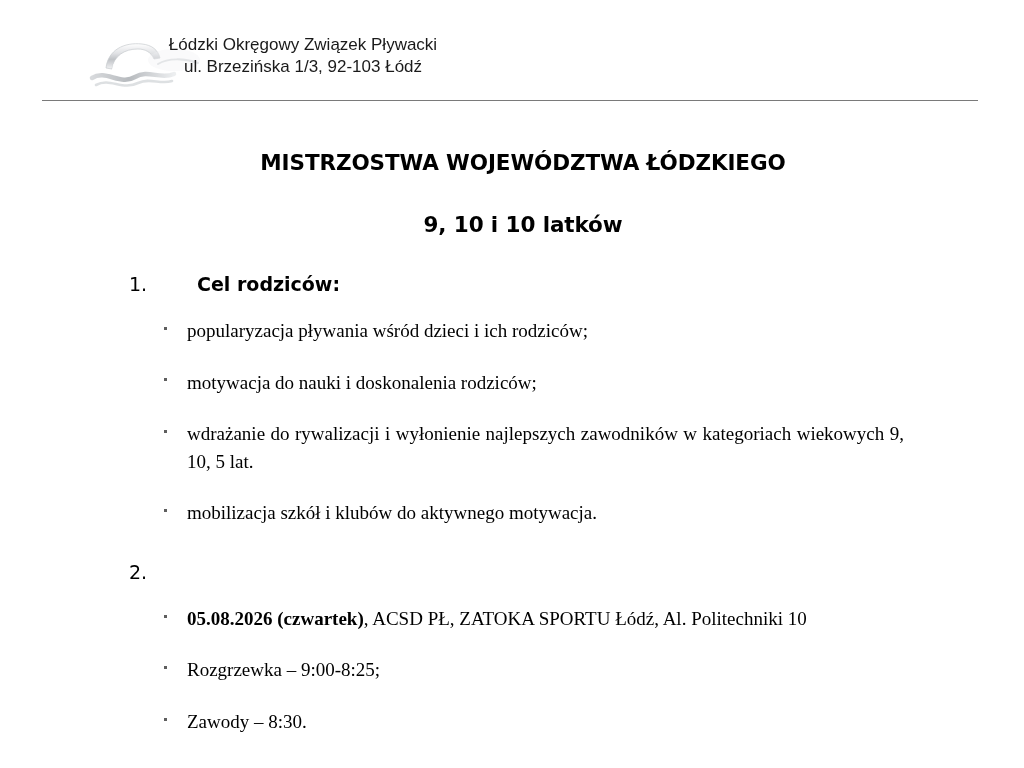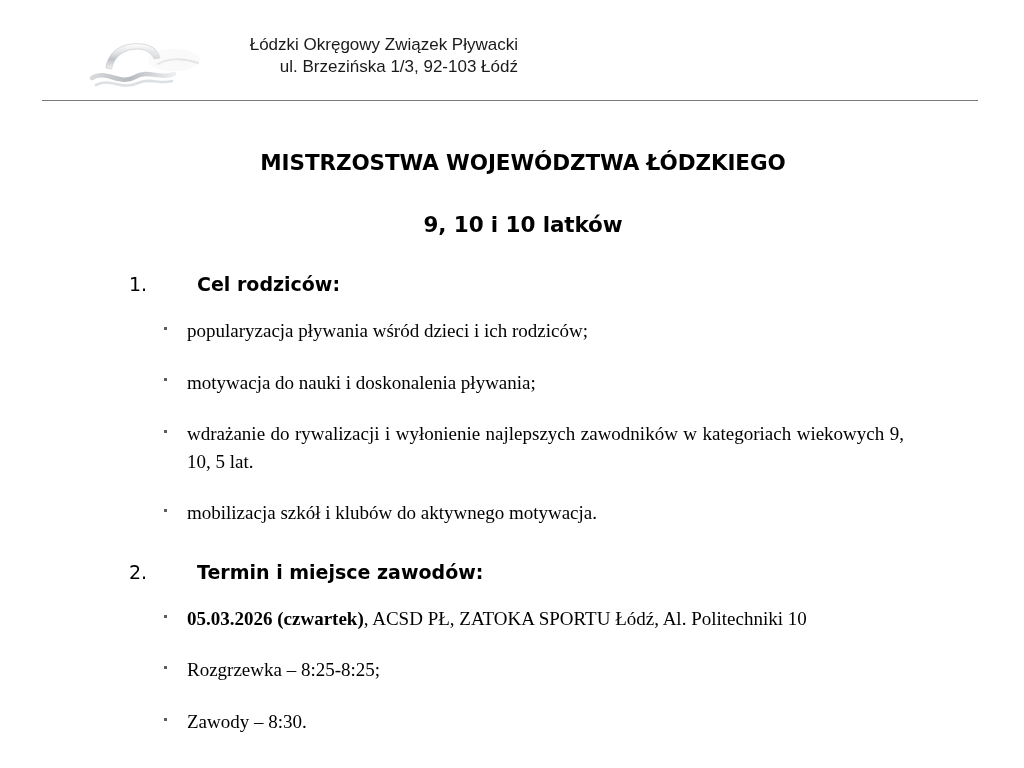--- a/index.html
+++ b/index.html
@@ -33,21 +33,21 @@
     width: 128px;
     height: 54px;
     opacity: 0.55;
     pointer-events: none;
   }
   .org-lines {
     position: absolute;
     left: 88px;
     top: 0;
     width: 430px;
-    text-align: right;
+    text-align: center;
     line-height: 1.32;
   }
   .org-name,
   .org-addr {
     font-family: "Liberation Sans", sans-serif;
     font-size: 17px;
     font-weight: 400;
     color: #1a1a1a;
     white-space: nowrap;
   }
@@ -182,45 +182,44 @@
     <span class="section-label">Cel rodziców:</span>
   </div>
 
   <ul class="bullet-list">
     <li class="bullet-item">
       <span class="dot"></span>
       <span class="text">popularyzacja pływania wśród dzieci i ich rodziców;</span>
     </li>
     <li class="bullet-item">
       <span class="dot"></span>
-      <span class="text">motywacja do nauki i doskonalenia pływania;</span>
+      <span class="text">motywacja do nauki i doskonalenia rodziców;</span>
     </li>
     <li class="bullet-item justify">
       <span class="dot"></span>
       <span class="text">wdrażanie do rywalizacji i wyłonienie najlepszych zawodników w kategoriach wiekowych 9, 10, 5 lat.</span>
     </li>
     <li class="bullet-item gap-tight">
       <span class="dot"></span>
       <span class="text">mobilizacja szkół i klubów do aktywnego motywacja.</span>
     </li>
   </ul>
 
   <div class="section-head gap-before-section">
     <span class="section-num">2.</span>
-    <span class="section-label">Termin i miejsce zawodów:</span>
   </div>
 
   <ul class="bullet-list">
     <li class="bullet-item">
       <span class="dot"></span>
-      <span class="text"><b>05.03.2026 (czwartek)</b><span>, ACSD PŁ, ZATOKA SPORTU Łódź, Al. Politechniki 10</span></span>
-    </li>
-    <li class="bullet-item">
-      <span class="dot"></span>
-      <span class="text">Rozgrzewka – 8:25-8:25;</span>
+      <span class="text"><b>05.08.2026 (czwartek)</b><span>, ACSD PŁ, ZATOKA SPORTU Łódź, Al. Politechniki 10</span></span>
+    </li>
+    <li class="bullet-item">
+      <span class="dot"></span>
+      <span class="text">Rozgrzewka – 9:00-8:25;</span>
     </li>
     <li class="bullet-item gap-tight">
       <span class="dot"></span>
       <span class="text">Zawody – 8:30.</span>
     </li>
   </ul>
 
 </div>
 
 </body></html>

